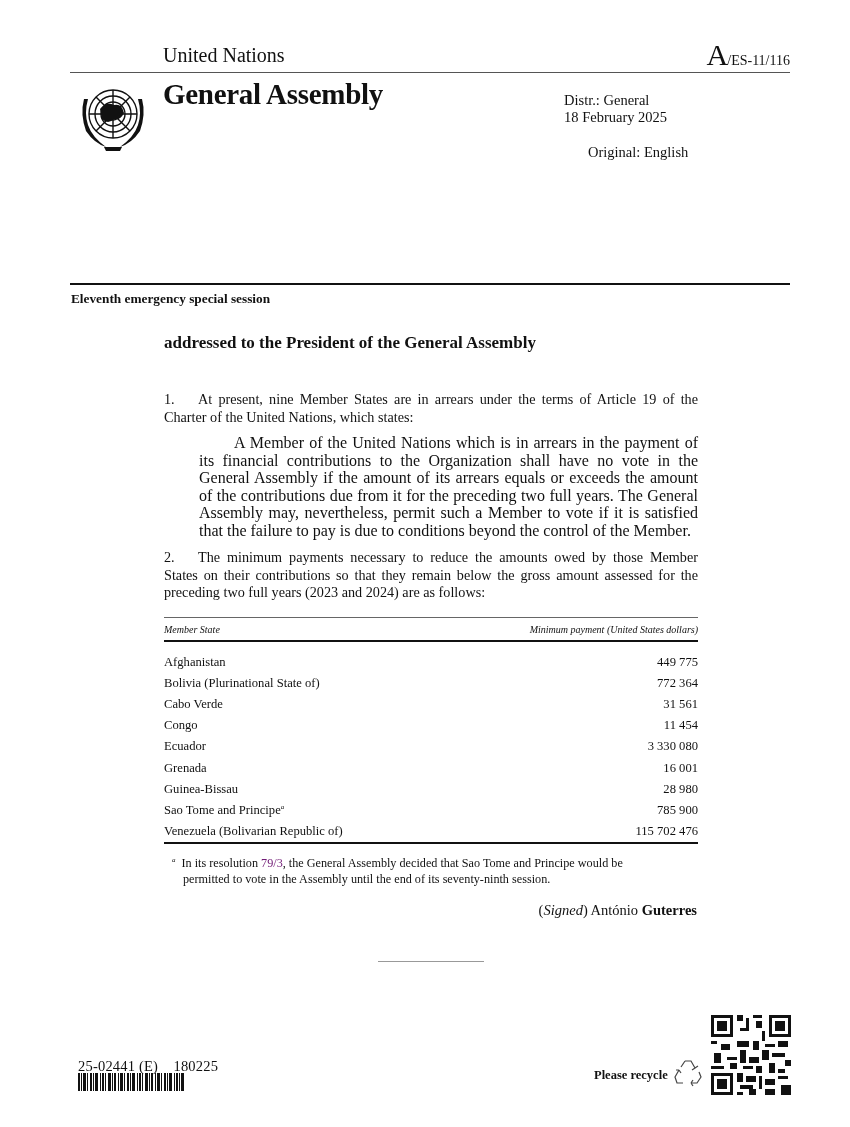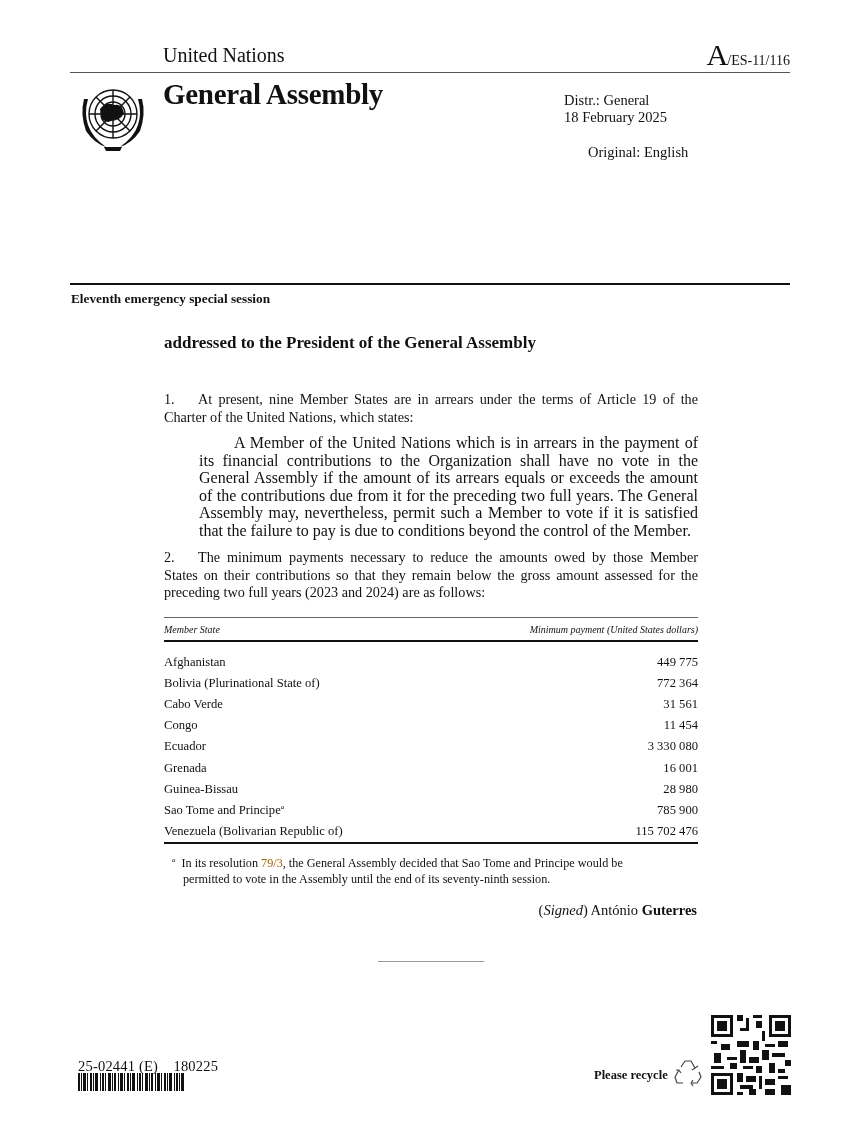--- a/index.html
+++ b/index.html
@@ -24,21 +24,21 @@
   .num { display: inline-block; width: 34px; text-indent: 0; }
   .table { left: 164px; top: 617px; width: 534px; }
   .t-top { border-top: 1.3px solid #666; }
   .t-head { display: flex; justify-content: space-between; font-size: 10px; font-style: italic; height: 22px; align-items: center; }
   .t-headrule { border-top: 2.6px solid #111; margin-bottom: 10px; }
   .t-row { display: flex; justify-content: space-between; font-size: 12.6px; height: 21.1px; align-items: center; gap: 40px; }
   .t-bottom { border-top: 2.6px solid #111; }
   sup { font-size: 7px; font-style: italic; vertical-align: 5px; }
   .footnote { left: 172px; top: 852px; width: 530px; font-size: 12.2px; line-height: 16px; }
   .footnote .fn-mark { font-size: 7px; font-style: italic; vertical-align: 5px; margin-right: 6px; }
-  .footnote a { color: #a16207; text-decoration: none; }
+  .footnote a { color: #701a75; text-decoration: none; }
   .fn-line2 { padding-left: 11px; }
   .signed { right: 153px; top: 902px; font-size: 14.5px; }
   .short-rule { left: 378px; top: 961px; width: 106px; border-top: 1.2px solid #999; }
   .docnum { left: 78px; top: 1058px; font-size: 14.5px; letter-spacing: 0.2px; white-space: nowrap; }
   .barcode { left: 78px; top: 1073px; width: 148px; height: 18px; display: flex; }
   .barcode span { display: block; height: 100%; background: #111; }
   .recycle-label { left: 594px; top: 1068px; font-size: 12.5px; font-weight: bold; }
   .recycle-icon { left: 673px; top: 1057px; width: 30px; height: 30px; }
   .qr { left: 711px; top: 1015px; width: 80px; height: 80px; }
 </style>

